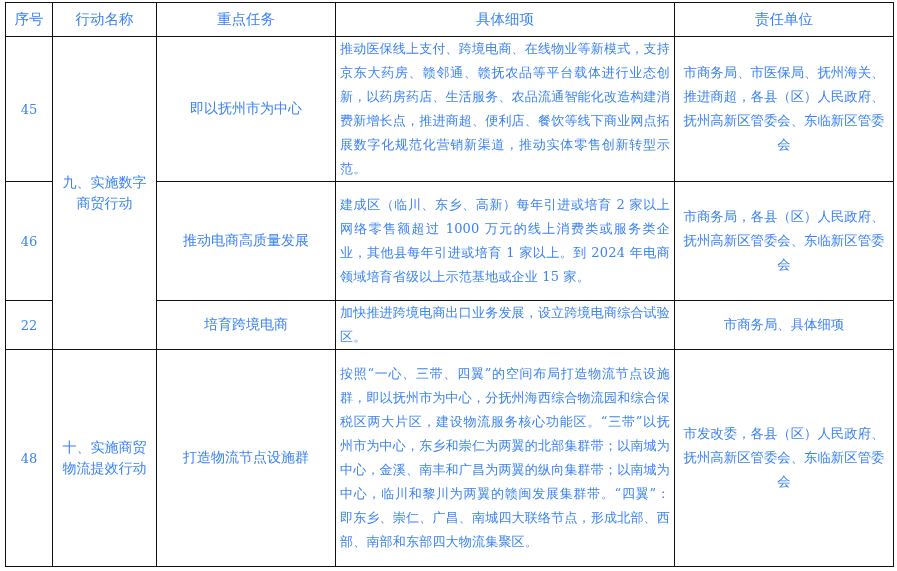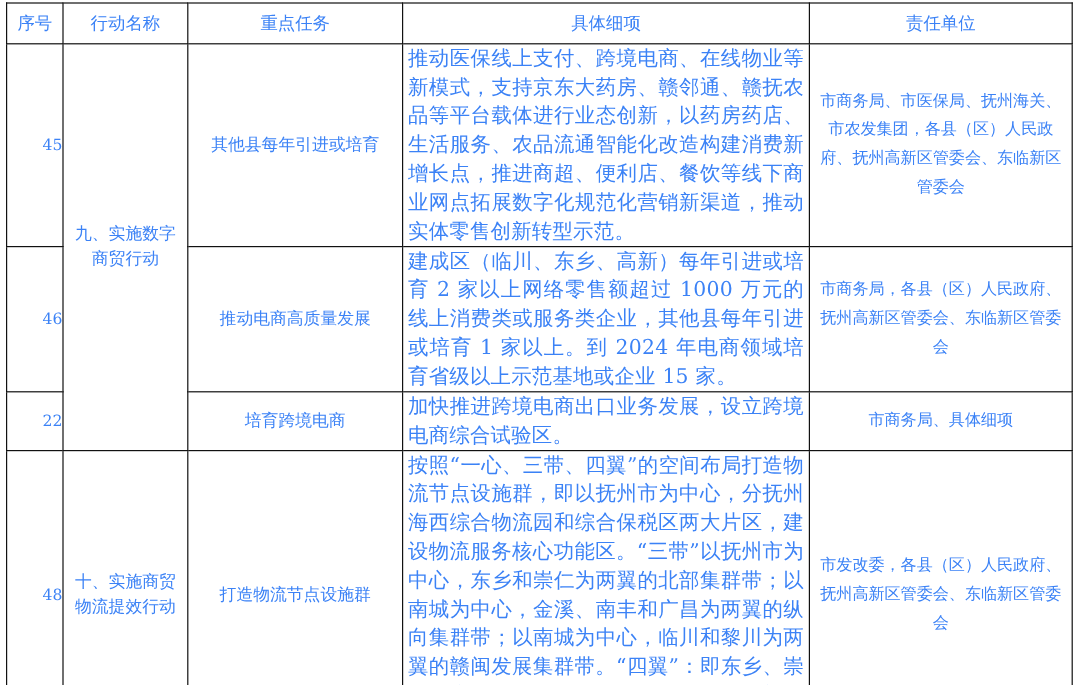--- a/index.html
+++ b/index.html
@@ -17,26 +17,26 @@
     padding: 0;
     vertical-align: middle;
     text-align: center;
   }
   th {
     font-family: "DejaVu Sans", "Liberation Sans", sans-serif;
     font-weight: normal;
     font-size: 14.5px;
     height: 33px;
   }
-  td.num { font-size: 13px; text-align: right; }
+  td.num { font-size: 13px; }
   td.action { font-weight: normal; font-size: 14px; line-height: 21px; padding: 0 6px; }
   td.task { font-size: 14px; }
   td.detail {
     text-align: justify;
-    font-size: 17px;
+    font-size: 13px;
     line-height: 24px;
     padding: 0 4px;
     letter-spacing: 0.2px;
   }
   td.unit { font-size: 13.4px; line-height: 24px; padding: 0 4px; }
   .r45 td { height: 144px; }
   .r46 td { height: 118px; }
   .r47 td { height: 46px; }
   .r48 td { height: 216px; }
 </style>
@@ -57,23 +57,23 @@
       <th>行动名称</th>
       <th>重点任务</th>
       <th>具体细项</th>
       <th>责任单位</th>
     </tr>
   </thead>
   <tbody>
     <tr class="r45">
       <td class="num">45</td>
       <td class="action" rowspan="3">九、实施数字商贸行动</td>
-      <td class="task">其他县每年引进或培育</td>
+      <td class="task">即以抚州市为中心</td>
       <td class="detail">推动医保线上支付、跨境电商、在线物业等新模式，支持京东大药房、赣邻通、赣抚农品等平台载体进行业态创新，以药房药店、生活服务、农品流通智能化改造构建消费新增长点，推进商超、便利店、餐饮等线下商业网点拓展数字化规范化营销新渠道，推动实体零售创新转型示范。</td>
-      <td class="unit">市商务局、市医保局、抚州海关、市农发集团，各县（区）人民政府、抚州高新区管委会、东临新区管委会</td>
+      <td class="unit">市商务局、市医保局、抚州海关、推进商超，各县（区）人民政府、抚州高新区管委会、东临新区管委会</td>
     </tr>
     <tr class="r46">
       <td class="num">46</td>
       <td class="task">推动电商高质量发展</td>
       <td class="detail">建成区（临川、东乡、高新）每年引进或培育 2 家以上网络零售额超过 1000 万元的线上消费类或服务类企业，其他县每年引进或培育 1 家以上。到 2024 年电商领域培育省级以上示范基地或企业 15 家。</td>
       <td class="unit">市商务局，各县（区）人民政府、抚州高新区管委会、东临新区管委会</td>
     </tr>
     <tr class="r47">
       <td class="num">22</td>
       <td class="task">培育跨境电商</td>

